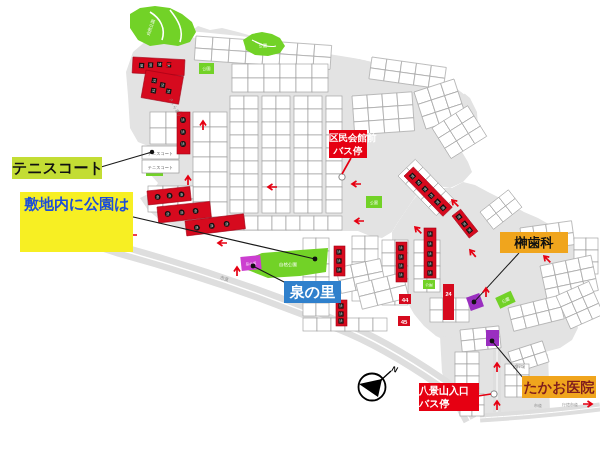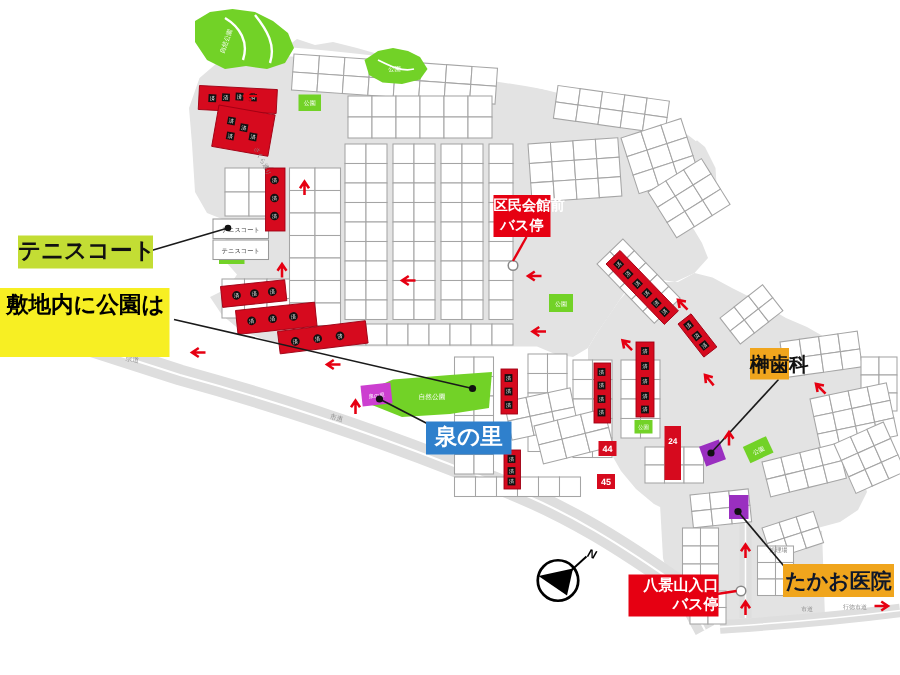--- a/index.html
+++ b/index.html
@@ -2,32 +2,32 @@
 <html style="--label-green: #c3dd34; --label-yellow: #f7ef23; --label-red: #e60012; --label-blue: #2f80cc; --label-orange: #f0a51d; --park-green: #72d227; --sold-red: #d60a1e; --magenta: #cc3fd0; --purple: #9a2fc0;"><head>
 <meta charset="utf-8">
 <style>
   html,body{margin:0;padding:0;background:#fff;}
   #stage{position:relative;width:600px;height:450px;background:#fff;overflow:hidden;
          font-family:"Liberation Sans","DejaVu Sans",sans-serif;}
   #map{position:absolute;left:0;top:0;}
   .callout{position:absolute;box-sizing:border-box;font-weight:bold;white-space:nowrap;}
   .co-tennis{left:12px;top:157px;width:90px;height:22px;background:var(--label-green);
              color:#111;font-size:15px;text-align:center;line-height:22px;}
-  .co-parks{left:0;top:192px;width:113px;height:46px;background:var(--label-yellow);
-            color:#000000;font-size:15px;line-height:22px;padding:1px 4px;}
+  .co-parks{left:20px;top:192px;width:113px;height:60px;background:var(--label-yellow);
+            color:#1d4ed8;font-size:15px;line-height:22px;padding:1px 4px;}
   .co-kumin{left:329px;top:130px;width:38px;height:28px;background:var(--label-red);
             color:#fff;font-size:9.5px;text-align:center;line-height:13px;padding-top:1px;}
-  .co-sakaki{left:500px;top:232px;width:26px;height:21px;background:var(--label-orange);
+  .co-sakaki{left:500px;top:232px;width:68px;height:21px;background:var(--label-orange);
              color:#111;font-size:13px;text-align:center;line-height:21px;}
   .co-izumi{left:284px;top:281px;width:57px;height:22px;background:var(--label-blue);
             color:#fff;font-size:15px;text-align:center;line-height:22px;}
   .co-hakkei{left:419px;top:383px;width:60px;height:28px;background:var(--label-red);
-             color:#fff;font-size:10px;text-align:right;line-height:13px;padding-top:1px;}
+             color:#fff;font-size:10px;text-align:left;line-height:13px;padding-top:1px;}
   .co-takao{left:522px;top:376px;width:74px;height:22px;background:var(--label-orange);
-            color:#0f172a;font-size:14px;text-align:center;line-height:22px;}
+            color:#7f1d1d;font-size:14px;text-align:center;line-height:22px;}
   text{font-family:"Liberation Sans","DejaVu Sans",sans-serif;}
 </style>
 </head>
 <body>
 
 <div id="stage">
 <svg id="map" width="600" height="450" viewBox="0 0 600 450">
 
   <g>
     <path fill="#e3e3e3" d="M128,96 L126,72 133,52 147,40 160,30 172,24 182,20 190,32 198,26 210,30 222,28 238,32 252,36 268,40 285,44 300,46 318,50 338,54 356,58 372,62 390,66 408,70 425,75 442,80 458,88 470,98 477,112 478,128 472,142 462,152 468,162 472,172 463,182 450,188 438,186 428,183 420,190 413,200 405,212 398,222 392,232 382,238 370,236 358,231 230,231 214,233 196,231 178,227 160,220 148,210 140,198 152,192 158,183 150,174 143,168 150,160 156,152 148,146 138,142 130,128 Z"></path>

